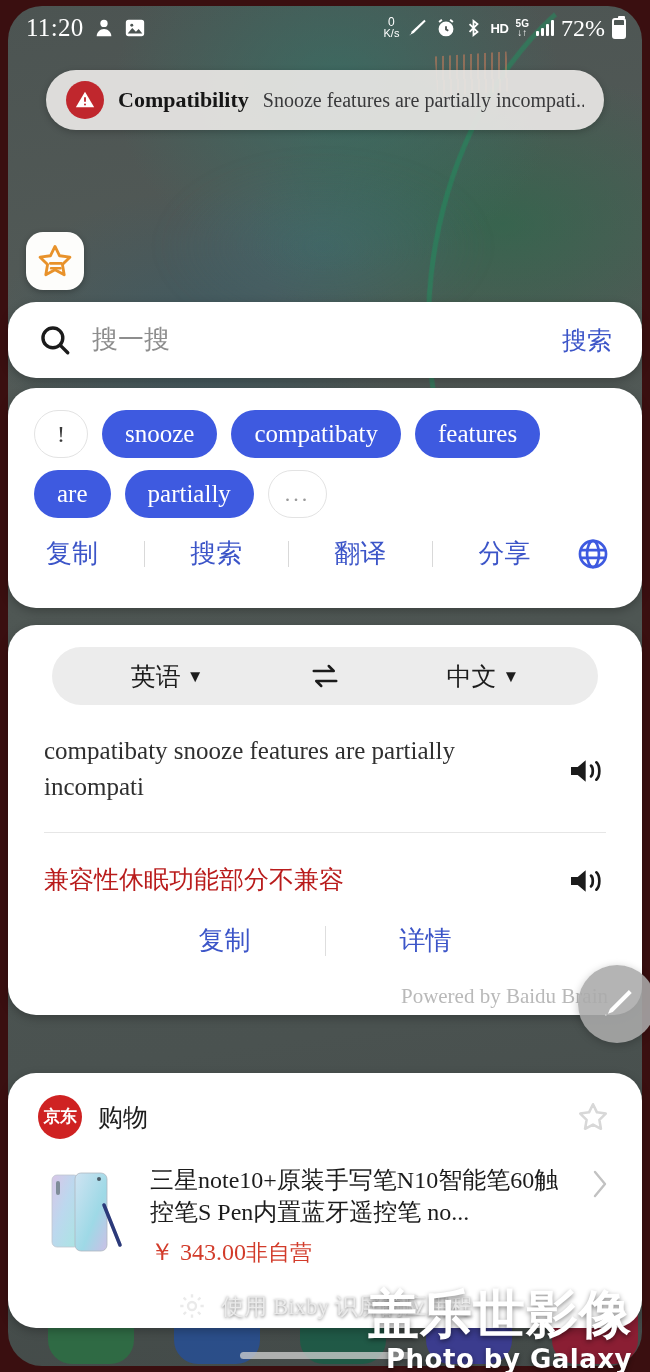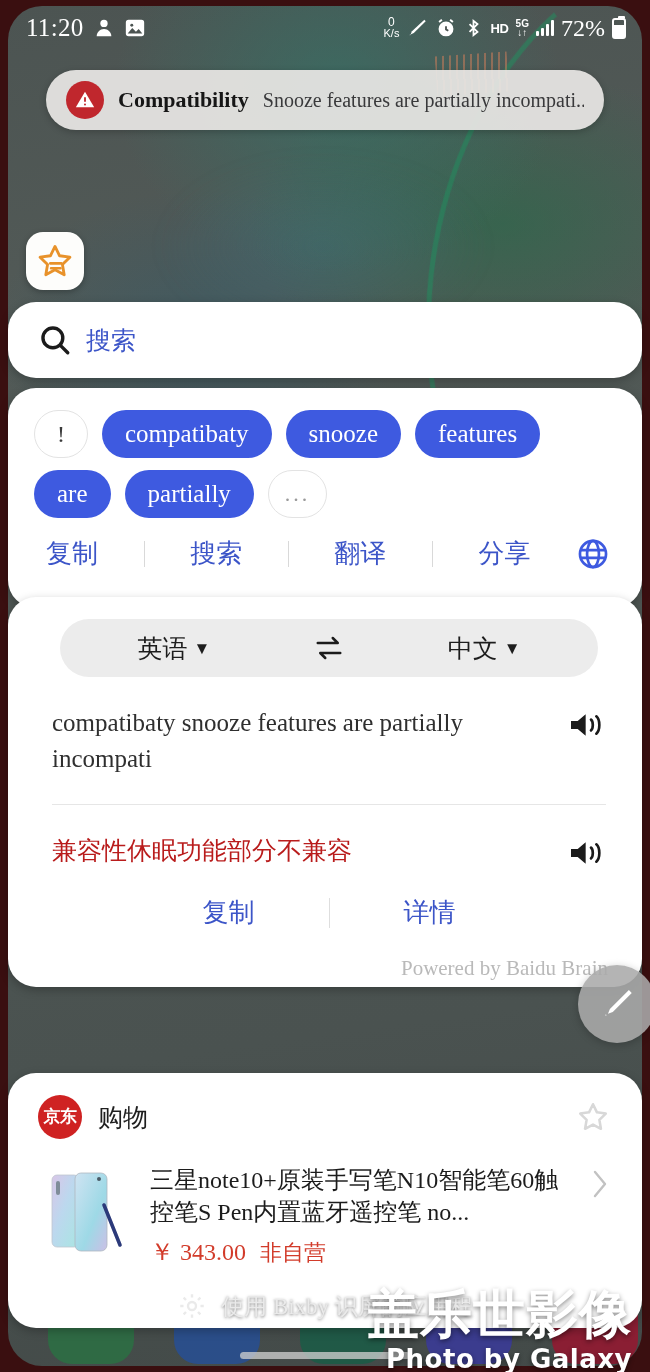--- a/index.html
+++ b/index.html
@@ -174,34 +174,34 @@
     display: flex; align-items: center; justify-content: space-between;
     margin-top: 18px; padding: 0 10px 0 16px;
   }
   .action-item {
     font-size: 26px; color: #3c55c8; cursor: pointer;
     font-family: "Liberation Serif", serif; white-space: nowrap;
   }
   .action-sep { width: 1px; height: 26px; background: #d9d9d9; }
   .globe { width: 34px; height: 34px; }
   
-  #trans-card { top: 597px; height: 390px; padding: 22px 0 0 8px; overflow: hidden; }
+  #trans-card { top: 625px; height: 390px; padding: 22px 0 0 0; overflow: hidden; }
   .lang-bar {
     margin: 0 44px; height: 58px; border-radius: 29px; background: #ececec;
     display: flex; align-items: center; justify-content: space-around;
     padding: 0 26px;
   }
   .lang-sel {
     font-size: 25px; color: #1d1d1d; display: inline-flex; align-items: center; gap: 6px;
     cursor: pointer;
   }
   .caret { font-size: 17px; line-height: 1; }
   .swap { width: 32px; height: 30px; cursor: pointer; }
   .tr-block {
-    display: flex; align-items: flex-start; justify-content: space-between;
+    display: flex; align-items: center; justify-content: space-between;
     padding: 28px 36px 0 36px; gap: 16px;
   }
   .tr-src {
     font-size: 25px; line-height: 1.42; color: #2f2f2f; max-width: 500px;
   }
   .tr-dst {
     font-size: 25px; line-height: 1.4; color: #b91c1c; max-width: 500px;
   }
   .spk { width: 38px; height: 32px; flex: 0 0 38px; cursor: pointer; margin-top: 4px; }
   .tr-divider { height: 1px; background: #e6e6e6; margin: 28px 36px 0 36px; }
@@ -234,21 +234,21 @@
   .star-outline { width: 34px; height: 34px; cursor: pointer; }
   .prod-row { display: flex; align-items: flex-start; gap: 18px; padding: 26px 22px 0 34px; }
   .prod-thumb {
     width: 90px; height: 96px; flex: 0 0 90px; position: relative;
   }
   .prod-info { flex: 1 1 auto; min-width: 0; }
   .prod-title {
     font-size: 24px; line-height: 1.32; color: #1c1c1c;
     display: -webkit-box; -webkit-line-clamp: 2; -webkit-box-orient: vertical; overflow: hidden;
   }
-  .prod-price-row { margin-top: 8px; display: flex; align-items: baseline; gap: 14px; }
+  .prod-price-row { margin-top: 8px; display: flex; align-items: baseline; }
   .prod-price { font-size: 24px; color: #d23b2a; }
   .prod-tag { font-size: 22px; color: #d23b2a; }
   .chevron { width: 24px; height: 38px; flex: 0 0 24px; margin-right: 8px; }
   
   #fab {
     position: absolute; right: -6px; top: 965px;
     width: 78px; height: 78px; border-radius: 50%;
     background: rgba(170,170,170,0.88);
     display: flex; align-items: center; justify-content: center;
     z-index: 28; box-shadow: 0 2px 8px rgba(0,0,0,0.22);
@@ -367,28 +367,29 @@
           <path d="M9 13.5h7M9.5 16.6h6" stroke="#e8922a" stroke-width="1.6" stroke-linecap="round"></path>
         </svg>
       </span>
     </div>
 
     <div id="search-card" class="card">
       <svg class="search-icon" viewBox="0 0 24 24" fill="none" stroke="#1b1b1b" stroke-width="2.4">
         <circle cx="10.5" cy="10.5" r="7"></circle>
           <path d="M15.8 15.8L21 21" stroke-linecap="round"></path>
       </svg>
+      <input class="search-input" type="text" placeholder="搜一搜" style="">
       <button class="search-btn">搜索</button>
     </div>
 
     <div id="chips-card" class="card">
       <div class="chips">
         <span class="chip ghost bang">!</span>
+        <span class="chip">snooze</span>
         <span class="chip">compatibaty</span>
-        <span class="chip">snooze</span>
         <span class="chip">features</span>
         <span class="chip">are</span>
         <span class="chip">partially</span>
         <span class="chip ghost dots">...</span>
       </div>
       <div class="action-row">
         <span class="action-item">复制</span>
         <span class="action-sep"></span>
         <span class="action-item">搜索</span>
         <span class="action-sep"></span>

